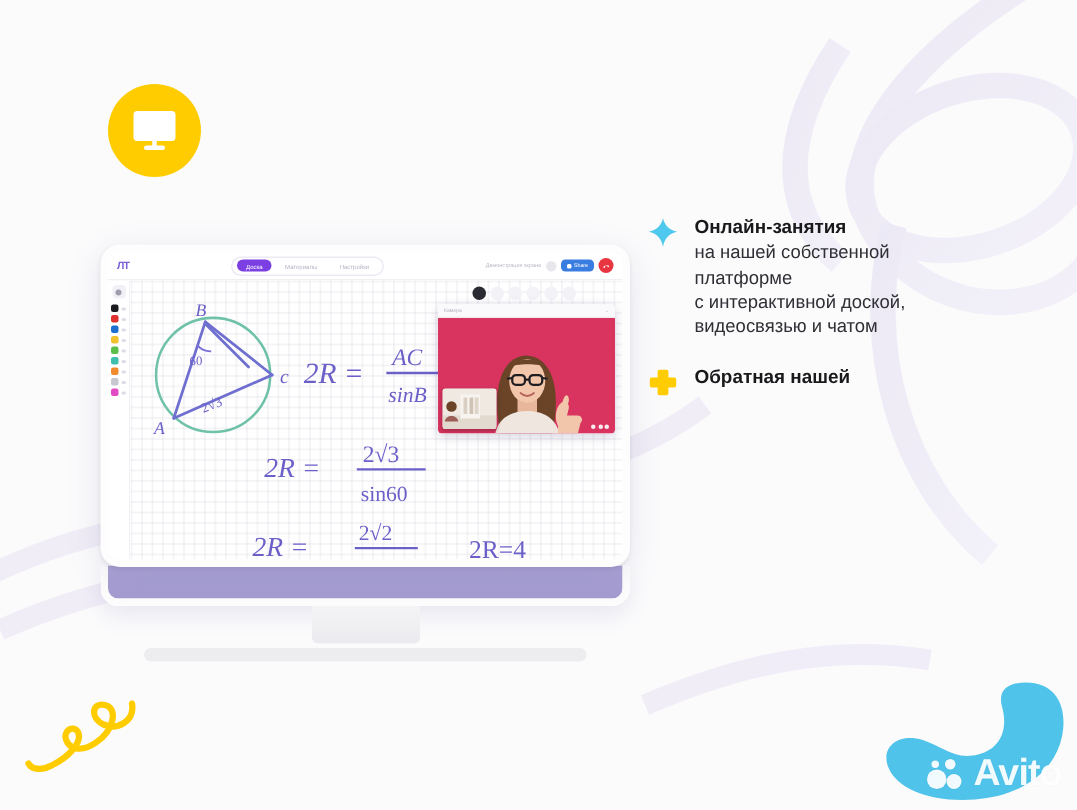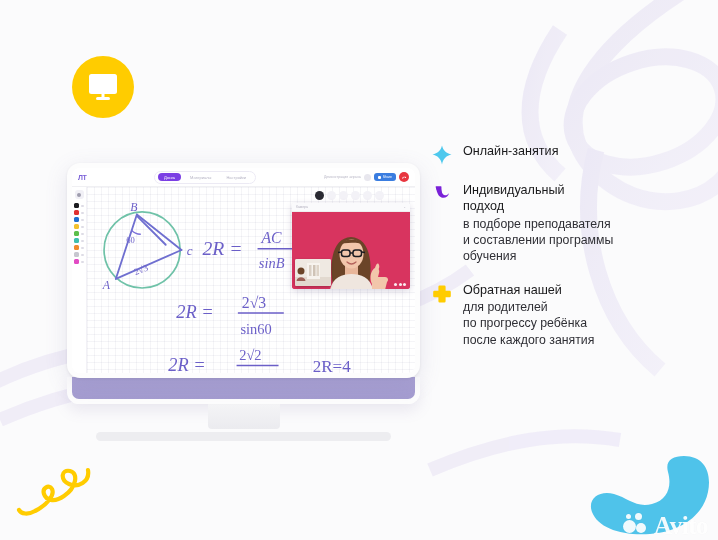--- a/index.html
+++ b/index.html
@@ -152,37 +152,36 @@
     background: #ededf0; border-radius: 5px;
   }
 
   
   .features { position: absolute; left: 432px; top: 143px; width: 262px; z-index: 5; }
   .feature { display: flex; gap: 11px; margin-bottom: 17px; }
   .f-icon { flex: 0 0 20px; width: 20px; padding-top: 2px; }
   .f-icon svg { display: block; }
   .f-text { flex: 1; }
   .f-title {
-    font-size: 12.6px; font-weight: normal; color: #19191b;
+    font-size: 12.6px; font-weight: bold; color: #19191b;
     line-height: 1.3; white-space: pre-line; margin-bottom: 1px;
   }
   .f-body {
     font-size: 12.3px; color: #2f2f35; line-height: 1.33; white-space: pre-line;
   }
 
   
   .deco { position: absolute; z-index: 2; }
   .spiral { left: 16px; bottom: 8px; }
   .blob { right: 4px; bottom: 0; }
 
   .watermark {
-    position: absolute; right: 10px; bottom: 0; z-index: 9;
-    display: flex; gap: 3px;
+    position: absolute; right: 10px; bottom: 10px; z-index: 9;
+    display: flex; align-items: center; gap: 3px;
     opacity: .92;
-    font-family: Liberation Serif, serif;
   }
   .wm-dots { position: relative; width: 28px; height: 22px; }
   .wm-dots i { position: absolute; border-radius: 50%; background: #fff; display: block;
                box-shadow: 0 0 2px rgba(0,0,0,.06); }
   .wm-text { font-size: 25px; font-weight: bold; color: #fff; letter-spacing: -.5px;
              text-shadow: 0 0 2px rgba(0,0,0,.05); }
 </style>
 </head>
 <body>
 
@@ -420,50 +419,36 @@
 <div class="features">
 
   <div class="feature">
     <div class="f-icon">
       <svg width="20" height="20" viewBox="0 0 20 20">
         <path d="M10 0.5 C11.2 5.6 14.4 8.3 19.5 9.5 C14.4 10.7 11.2 13.4 10 19.5 C8.8 13.4 5.6 10.7 0.5 9.5 C5.6 8.3 8.8 5.6 10 0.5 Z" fill="#4ec8ed"></path>
       </svg>
     </div>
     <div class="f-text">
       <div class="f-title">Онлайн-занятия</div>
+      <div class="f-body">на нашей собственной
+платформе
+с интерактивной доской,
+видеосвязью и чатом</div>
     </div>
   </div>
 
-  <div class="feature">
-    <div class="f-icon">
-      <svg width="20" height="20" viewBox="0 0 20 20">
-        <path d="M4 2.5 C4 2.5 4.5 12 9.5 13.5 C13 14.6 16.5 12.5 17 9 C15.5 11.5 12.5 12 10.8 10.3 C8.8 8.3 9 2.5 9 2.5 Z" fill="#7a21d8"></path>
-        <path d="M3.5 2.5 C6.5 2.5 9.5 2.5 9.5 2.5 C9.5 2.5 9 9 11.5 11 C9 11.5 5 9 3.5 2.5 Z" fill="#7a21d8"></path>
-      </svg>
-    </div>
-    <div class="f-text">
-      <div class="f-title">Индивидуальный
-подход</div>
-      <div class="f-body">в подборе преподавателя
-и составлении программы
-обучения</div>
-    </div>
-  </div>
 
   <div class="feature">
     <div class="f-icon">
       <svg width="20" height="20" viewBox="0 0 20 20">
         <path d="M7.6 1.5 h4.8 a1.2 1.2 0 0 1 1.2 1.2 v4 h4 a1.2 1.2 0 0 1 1.2 1.2 v4.2 a1.2 1.2 0 0 1 -1.2 1.2 h-4 v4 a1.2 1.2 0 0 1 -1.2 1.2 h-4.8 a1.2 1.2 0 0 1 -1.2 -1.2 v-4 h-4 a1.2 1.2 0 0 1 -1.2 -1.2 v-4.2 a1.2 1.2 0 0 1 1.2 -1.2 h4 v-4 a1.2 1.2 0 0 1 1.2 -1.2 Z" fill="#ffcc00"></path>
       </svg>
     </div>
     <div class="f-text">
       <div class="f-title">Обратная нашей</div>
-      <div class="f-body">для родителей
-по прогрессу ребёнка
-после каждого занятия</div>
     </div>
   </div>
 
 </div>
 
 <div class="deco spiral">
   <svg width="78" height="62" viewBox="0 0 78 62">
     <path d="M72 4 C74 16, 62 22, 53 18 C44 14, 45 3, 54 5 C63 7, 60 22, 48 30 C38 37, 30 34, 28 28 C26 22, 33 18, 36 23 C39 29, 31 39, 19 45 C12 49, 5 48, 3 44" fill="none" stroke="#ffcc00" stroke-width="4.2" stroke-linecap="round"></path>
   </svg>
 </div>

